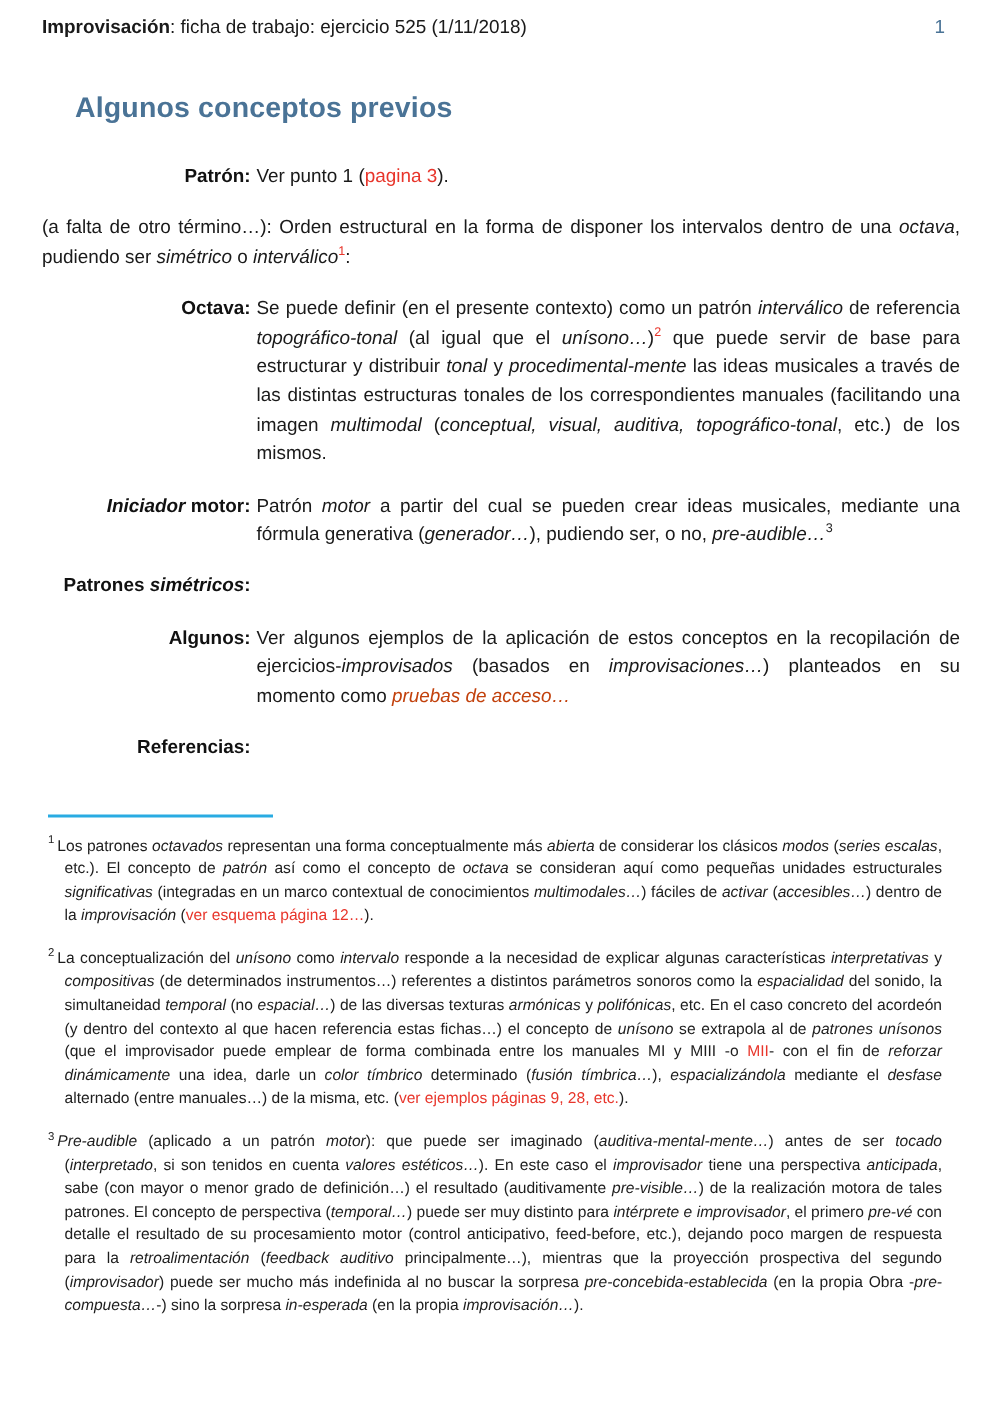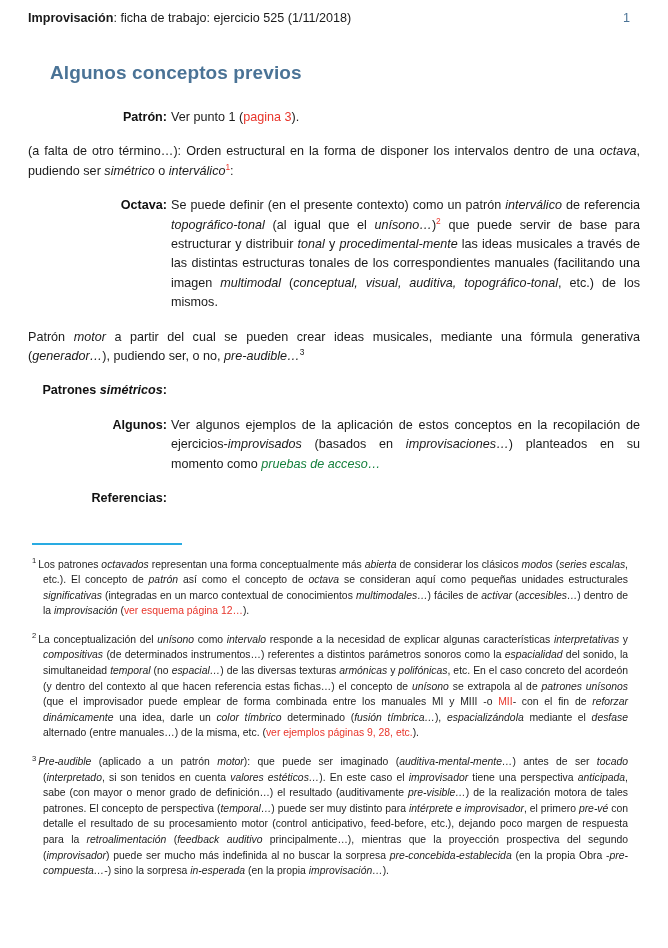--- a/index.html
+++ b/index.html
@@ -78,21 +78,21 @@
     line-height: 19.4px;
     text-align: justify;
     padding-right: 6px;
     color: #1a1a1a;
     hyphens: manual;
   }
   .defbody.nojust { text-align: left; }
 
   i, .it { font-style: italic; }
   .red { color: #e8352b; }
-  .red-i { color: #15803d; font-style: italic; }
+  .red-i { color: #c2410c; font-style: italic; }
   sup.red {
     color: #e8352b;
     font-size: 8.4px;
     vertical-align: super;
     line-height: 0;
   }
   sup.blk {
     color: #1a1a1a;
     font-size: 8.4px;
     vertical-align: super;
@@ -148,20 +148,21 @@
     <div class="defrow">
       <div class="defbody">(a falta de otro término…): Orden estructural en la forma de disponer los intervalos dentro de una <i>octava</i>, pudiendo ser <i>simétrico</i> o <i>interválico</i><sup class="red">1</sup>:</div>
     </div>
 
     <div class="defrow">
       <div class="defterm">Octava:</div>
       <div class="defbody">Se puede definir (en el presente contexto) como un patrón <i>interválico</i> de referencia <i>topográfico-tonal</i> (al igual que el <i>unísono…</i>)<sup class="red">2</sup> que puede servir de base para estructurar y distribuir <i>tonal</i> y <i>procedimental-mente</i> las ideas musicales a través de las distintas estructuras tonales de los correspondientes manuales (facilitando una imagen <i>multimodal</i> (<i>conceptual, visual, auditiva, topográfico-tonal</i>, etc.) de los mismos.</div>
     </div>
 
     <div class="defrow">
+      <div class="defterm"><i>Iniciador</i> motor:</div>
       <div class="defbody">Patrón <i>motor</i> a partir del cual se pueden crear ideas musicales, mediante una fórmula generativa (<i>generador…</i>), pudiendo ser, o no, <i>pre-audible…</i><sup class="blk">3</sup></div>
     </div>
 
     <div class="defrow">
       <div class="defterm">Patrones <i>simétricos</i>:</div>
     </div>
 
     <div class="defrow">
       <div class="defterm">Algunos:</div>
       <div class="defbody">Ver algunos ejemplos de la aplicación de estos conceptos en la recopilación de ejercicios-<i>improvisados</i> (basados en <i>improvisaciones…</i>) planteados en su momento como <span class="red-i">pruebas de acceso…</span></div>

